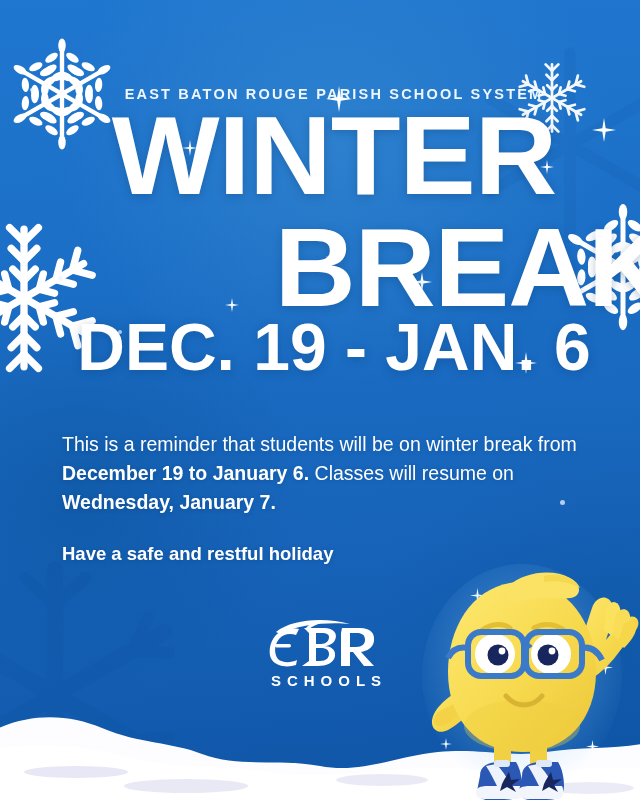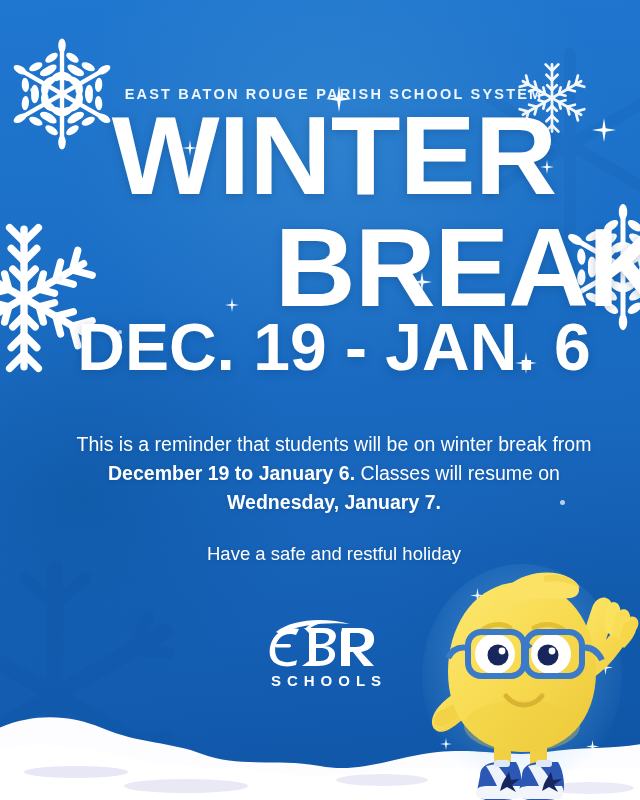--- a/index.html
+++ b/index.html
@@ -28,27 +28,27 @@
     position:absolute;left:0;right:0;text-align:center;color:#fff;
     font-family:"Liberation Sans Narrow","Liberation Sans",sans-serif;
     font-weight:700;letter-spacing:-1px;line-height:.82;
     text-shadow:0 2px 10px rgba(7,50,100,.28);
   }
   .t1{top:110px;font-size:112px;transform:scaleX(1.02);}
   .t2{top:222px;font-size:112px;text-align:right;}
   .t3{top:320px;font-size:66px;letter-spacing:0px;}
 
   .para{
-    position:absolute;left:62px;right:62px;text-align:center;color:#ffffff;
+    position:absolute;left:62px;right:62px;color:#ffffff;
     font-size:19.5px;line-height:1.48;font-weight:500;
     text-shadow:0 1px 4px rgba(7,50,100,.25);
   }
   .para b{font-weight:700;}
   .p1{top:430px;}
-  .p2{top:540px;font-weight:400;font-size:18.5px;line-height:1.5;}
+  .p2{top:540px;font-weight:700;font-size:18.5px;line-height:1.5;}
 
   .logo{position:absolute;left:0;right:16px;top:620px;text-align:center;}
   .logo .mark{display:block;margin:0 auto;}
   .logo .sub{
     display:block;margin-top:2px;color:#fff;font-size:15px;font-weight:700;
     letter-spacing:6px;text-indent:6px;
   }
 
   .snow{position:absolute;left:-10px;right:-10px;bottom:-4px;height:150px;z-index:5;}
   .mascot{position:absolute;left:410px;top:556px;width:230px;height:248px;z-index:7;}

